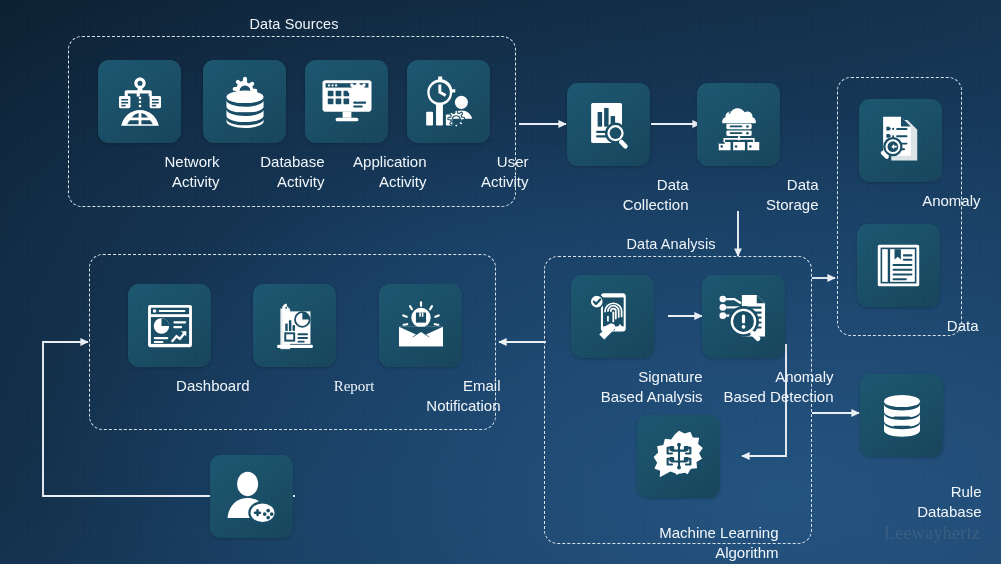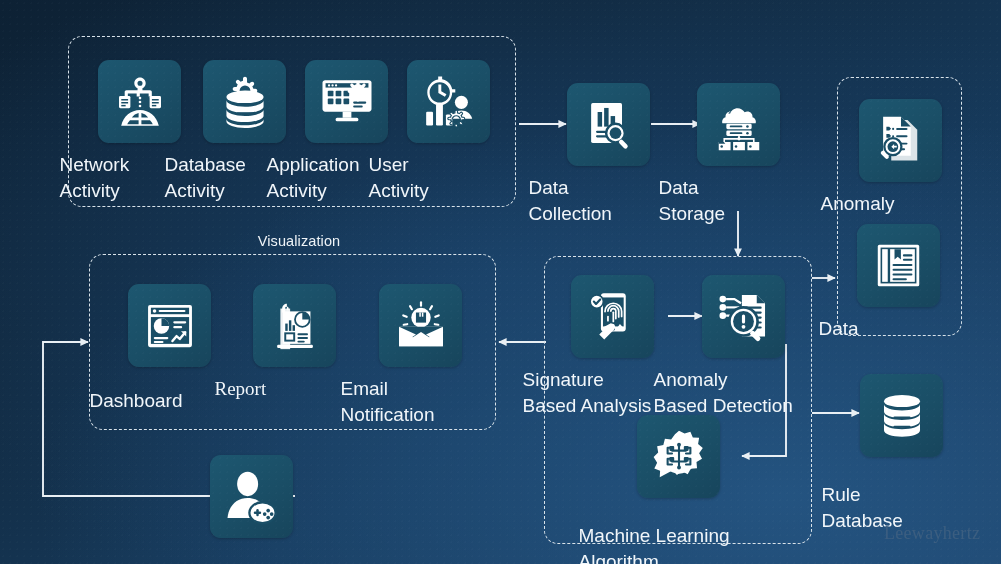--- a/index.html
+++ b/index.html
@@ -34,22 +34,22 @@
   
   .node{position:absolute;}
   .tile{
     position:absolute;border-radius:11px;
     background:linear-gradient(145deg,#1d5770 0%,#1a4e66 55%,#17455c 100%);
     display:flex;align-items:center;justify-content:center;
     box-shadow:0 1px 3px rgba(0,0,0,.22);
   }
   .tile svg{display:block;}
   .nodelabel{
-    position:absolute;color:#f1f6fa;font-size:19px;line-height:1.36;
-    text-align:left;white-space:pre-line;left:50%;transform:translateX(-50%);
+    position:absolute;color:#f1f6fa;font-size:15px;line-height:1.36;
+    text-align:right;white-space:pre-line;left:50%;transform:translateX(-50%);
     width:160px;
   }
   .nodelabel.side{
     text-align:left;left:auto;transform:none;width:auto;white-space:pre-line;
     font-size:14.6px;line-height:1.5;font-weight:600;color:#ffffff;
   }
 
   
   .arrowlayer{position:absolute;inset:0;pointer-events:none;}
 
@@ -77,20 +77,21 @@
         <path d="M668,316 L702,316"></path>
         <path d="M786,344 L786,456 L742,456"></path>
         <path d="M812,278 L835,278"></path>
         <path d="M812,413 L859,413"></path>
         <path d="M546,342 L499,342"></path>
         <path d="M295,496 L43,496 L43,342 L88,342"></path>
       </g>
     </svg>
   </div>
 
+  <div class="grouplabel" style="left:194px;top:16px;width:200px;">Data Sources</div>
   <div class="dashgroup" style="left:68px;top:36px;width:448px;height:171px;"></div>
 
   <div class="node" style="left:98px;top:60px;width:83px;">
     <div class="tile" style="left:0;top:0;width:83px;height:83px;">
       <span>
         <svg width="56" height="56" viewBox="0 0 64 64" fill="#ffffff">
           <path d="M32 4c-3.6 0-6.5 2.9-6.5 6.5 0 2.6 1.5 4.8 3.7 5.9v2.3H16.5c-1.1 0-2 .9-2 2v5.1h3.6v-3.5h10.1v3.5h3.6v-3.5h10.1v3.5h3.6v-5.1c0-1.1-.9-2-2-2H34.8v-2.3c2.2-1.1 3.7-3.3 3.7-5.9C38.5 6.9 35.6 4 32 4zm0 3.6a2.9 2.9 0 1 1 0 5.8 2.9 2.9 0 0 1 0-5.8z"></path>
           <rect x="8" y="25" width="13" height="14" rx="1.6"></rect>
           <rect x="43" y="25" width="13" height="14" rx="1.6"></rect>
           <rect x="10.6" y="28.6" width="7.8" height="1.7" fill="#1a4e66"></rect>
@@ -267,21 +268,20 @@
             <rect x="24.5" y="36" width="25" height="2.6" rx="1.3"></rect>
             <rect x="24.5" y="42" width="25" height="2.6" rx="1.3"></rect>
             <rect x="24.5" y="48" width="18" height="2.6" rx="1.3"></rect>
           </g>
         </svg>
       </span>
     </div>
     <div class="nodelabel" style="top:92px;">Data</div>
   </div>
 
-  <div class="grouplabel" style="left:199px;top:233px;width:200px;">Visualization</div>
   <div class="dashgroup" style="left:89px;top:254px;width:407px;height:176px;"></div>
 
   <div class="node" style="left:128px;top:284px;width:83px;">
     <div class="tile" style="left:0;top:0;width:83px;height:83px;">
       <span>
         <svg width="52" height="52" viewBox="0 0 64 64" fill="#ffffff">
           <rect x="5" y="6" width="54" height="52" rx="2.5"></rect>
           <rect x="8.5" y="9.5" width="47" height="8" fill="#1a4e66"></rect>
           <circle cx="13" cy="13.5" r="2.2"></circle>
           <rect x="18" y="12.2" width="33" height="2.6" rx="1.3"></rect>
@@ -290,21 +290,21 @@
           <path d="M21.5 22.5v9.5h9.5a9.5 9.5 0 0 0-9.5-9.5z" fill="#1a4e66"></path>
           <rect x="36" y="26" width="16" height="2.8" rx="1.4" fill="#ffffff"></rect>
           <rect x="36" y="32" width="11" height="2.8" rx="1.4" fill="#ffffff"></rect>
           <rect x="12" y="45.5" width="18" height="2.8" rx="1.4" fill="#ffffff"></rect>
           <rect x="12" y="50.5" width="12" height="2.4" rx="1.2" fill="#ffffff"></rect>
           <path d="M35 50.5l5-6 4 3.4 6.5-8" stroke="#ffffff" stroke-width="3" fill="none" stroke-linecap="round" stroke-linejoin="round"></path>
           <path d="M45.5 38.5h6.5v6.5z" fill="#ffffff"></path>
         </svg>
       </span>
     </div>
-    <div class="nodelabel" style="top:104px;">Dashboard</div>
+    <div class="nodelabel" style="top:92px;">Dashboard</div>
   </div>
 
   <div class="node" style="left:253px;top:284px;width:83px;">
     <div class="tile" style="left:0;top:0;width:83px;height:83px;">
       <span>
         <svg width="52" height="52" viewBox="0 0 64 64" fill="#ffffff">
           <path d="M22 4.5c-3.2 0-5.8 2.6-5.8 5.8v5.2h3.6v-5.2a2.2 2.2 0 1 1 4.4 0v2.2H22V4.5z"></path>
           <path d="M14 10.5h12v50H14z" opacity=".92"></path>
           <rect x="17" y="14" width="34" height="40"></rect>
           <g fill="#1a4e66">
@@ -347,20 +347,21 @@
           <path d="M6 56l20-14-20-9z" fill="#ffffff"></path>
           <path d="M58 56L38 42l20-9z" fill="#ffffff"></path>
           <path d="M6 56h52L32 39z" fill="#ffffff"></path>
         </svg>
       </span>
     </div>
     <div class="nodelabel" style="top:92px;">Email
 Notification</div>
   </div>
 
+  <div class="grouplabel" style="left:571px;top:236px;width:200px;">Data Analysis</div>
   <div class="dashgroup" style="left:544px;top:256px;width:268px;height:288px;"></div>
 
   <div class="node" style="left:571px;top:275px;width:83px;">
     <div class="tile" style="left:0;top:0;width:83px;height:83px;">
       <span>
         <svg width="53" height="53" viewBox="0 0 64 64" fill="#ffffff">
           <rect x="18" y="4" width="30" height="46" rx="3.5"></rect>
           <rect x="20.5" y="9" width="25" height="35" fill="#1a4e66"></rect>
           <circle cx="33" cy="47" r="2" fill="#1a4e66"></circle>
           <g fill="none" stroke="#ffffff" stroke-width="2.1" stroke-linecap="round">

